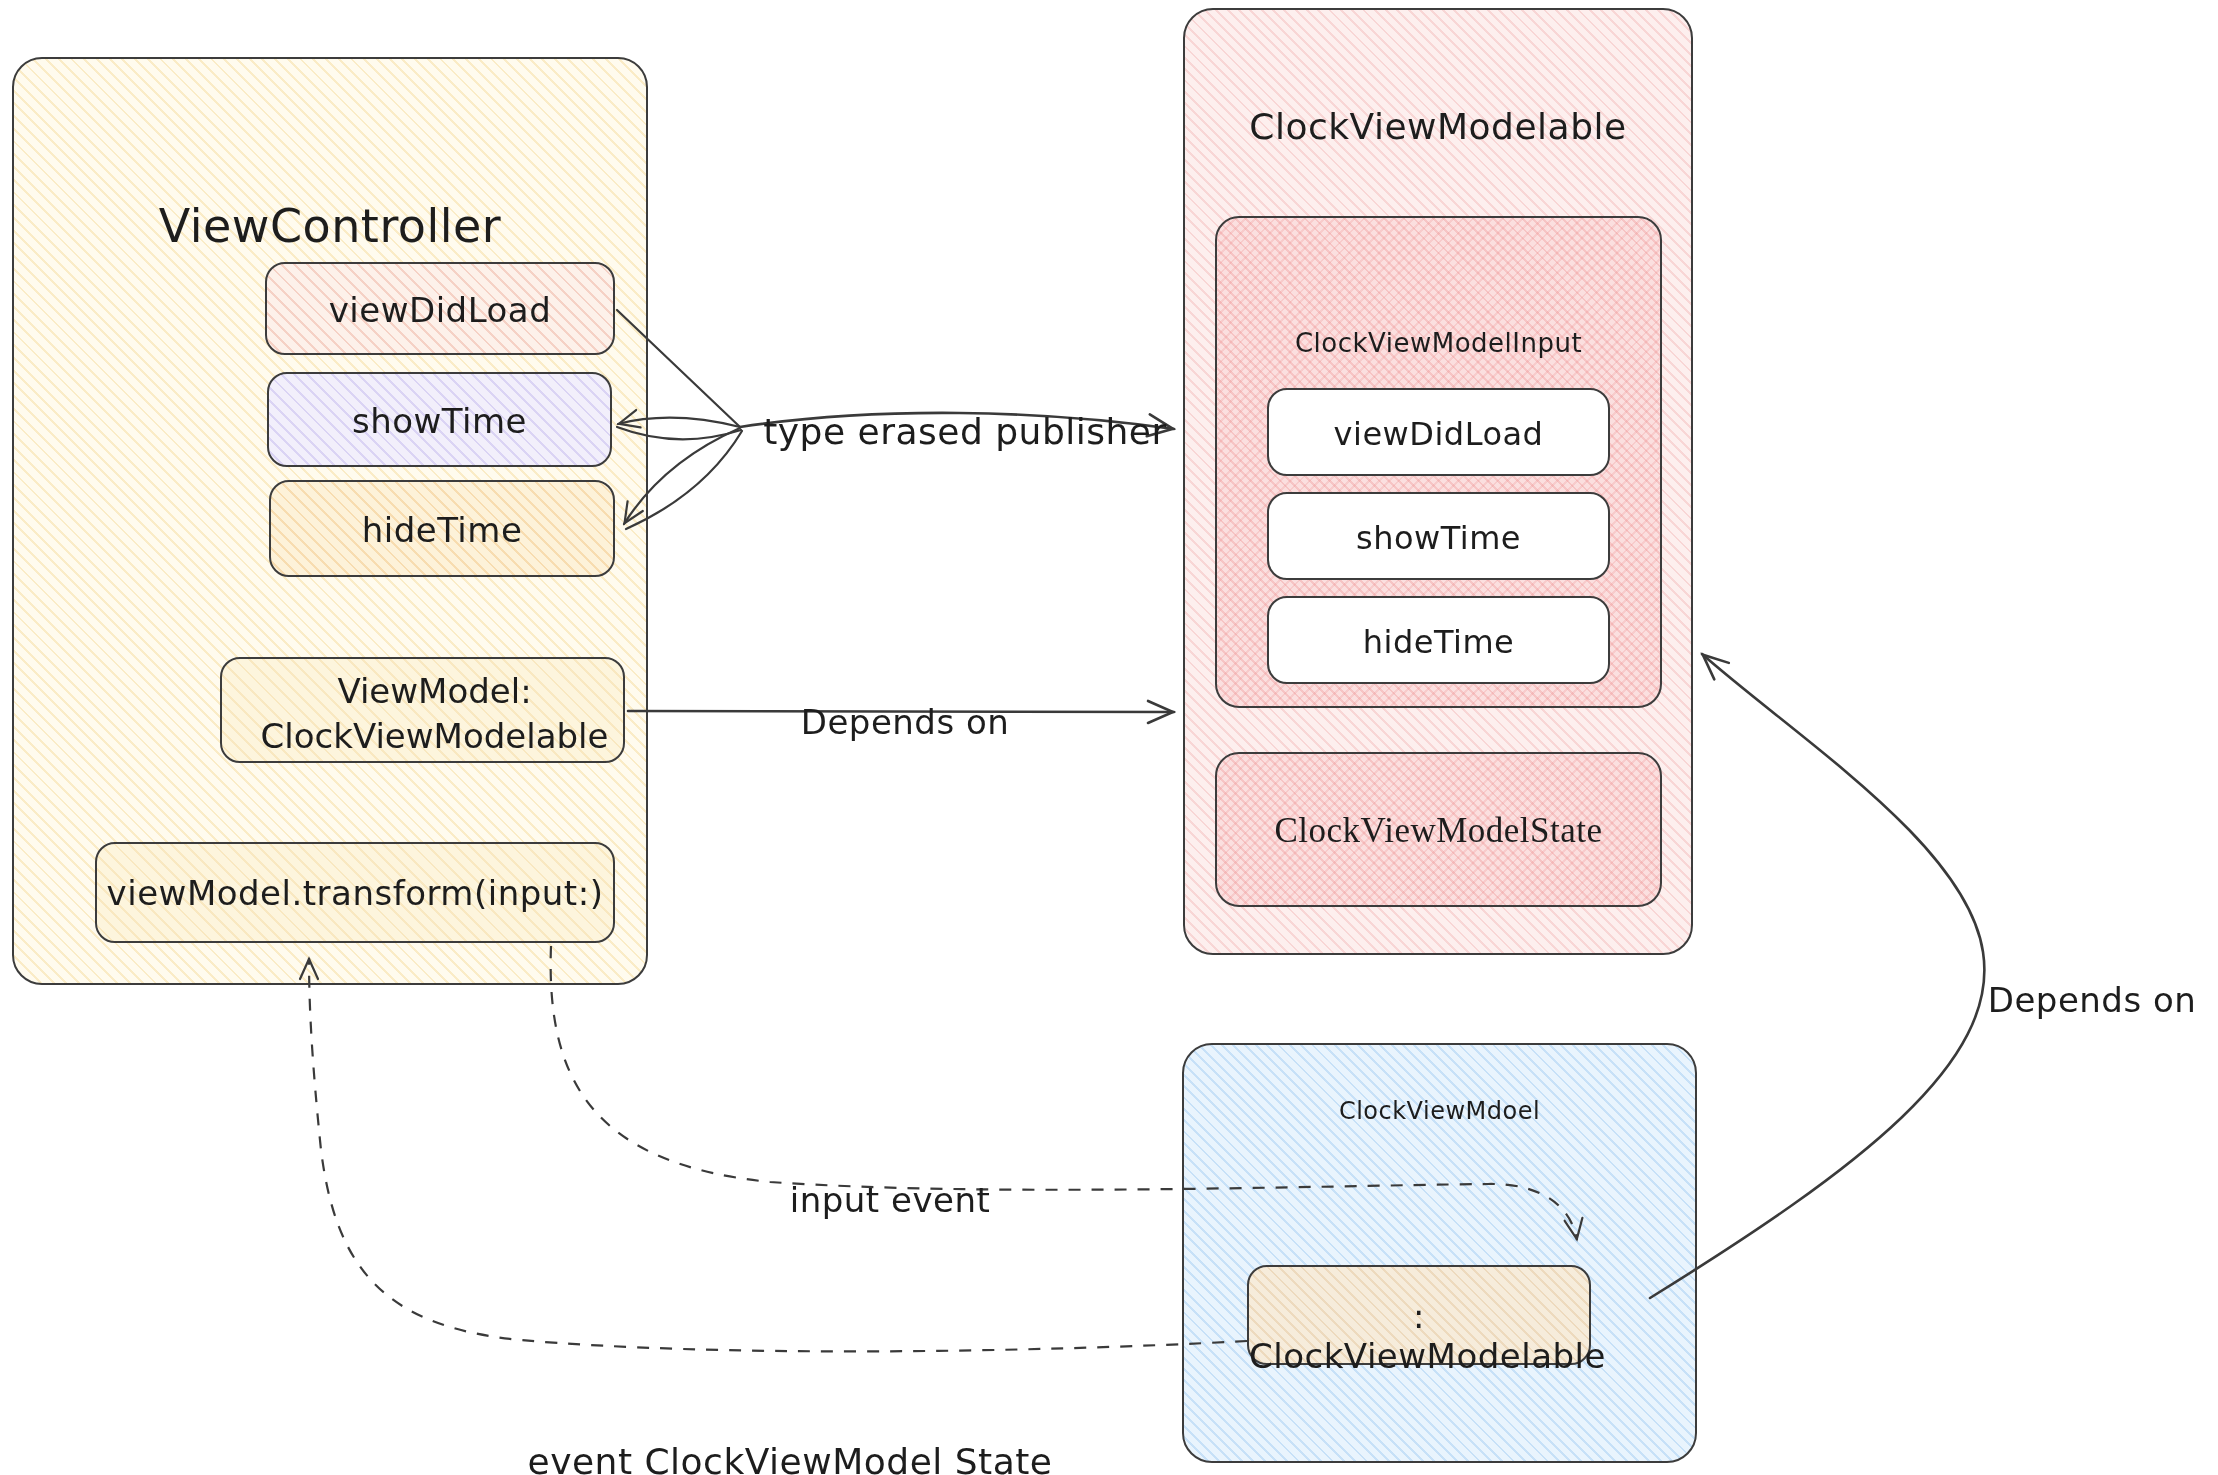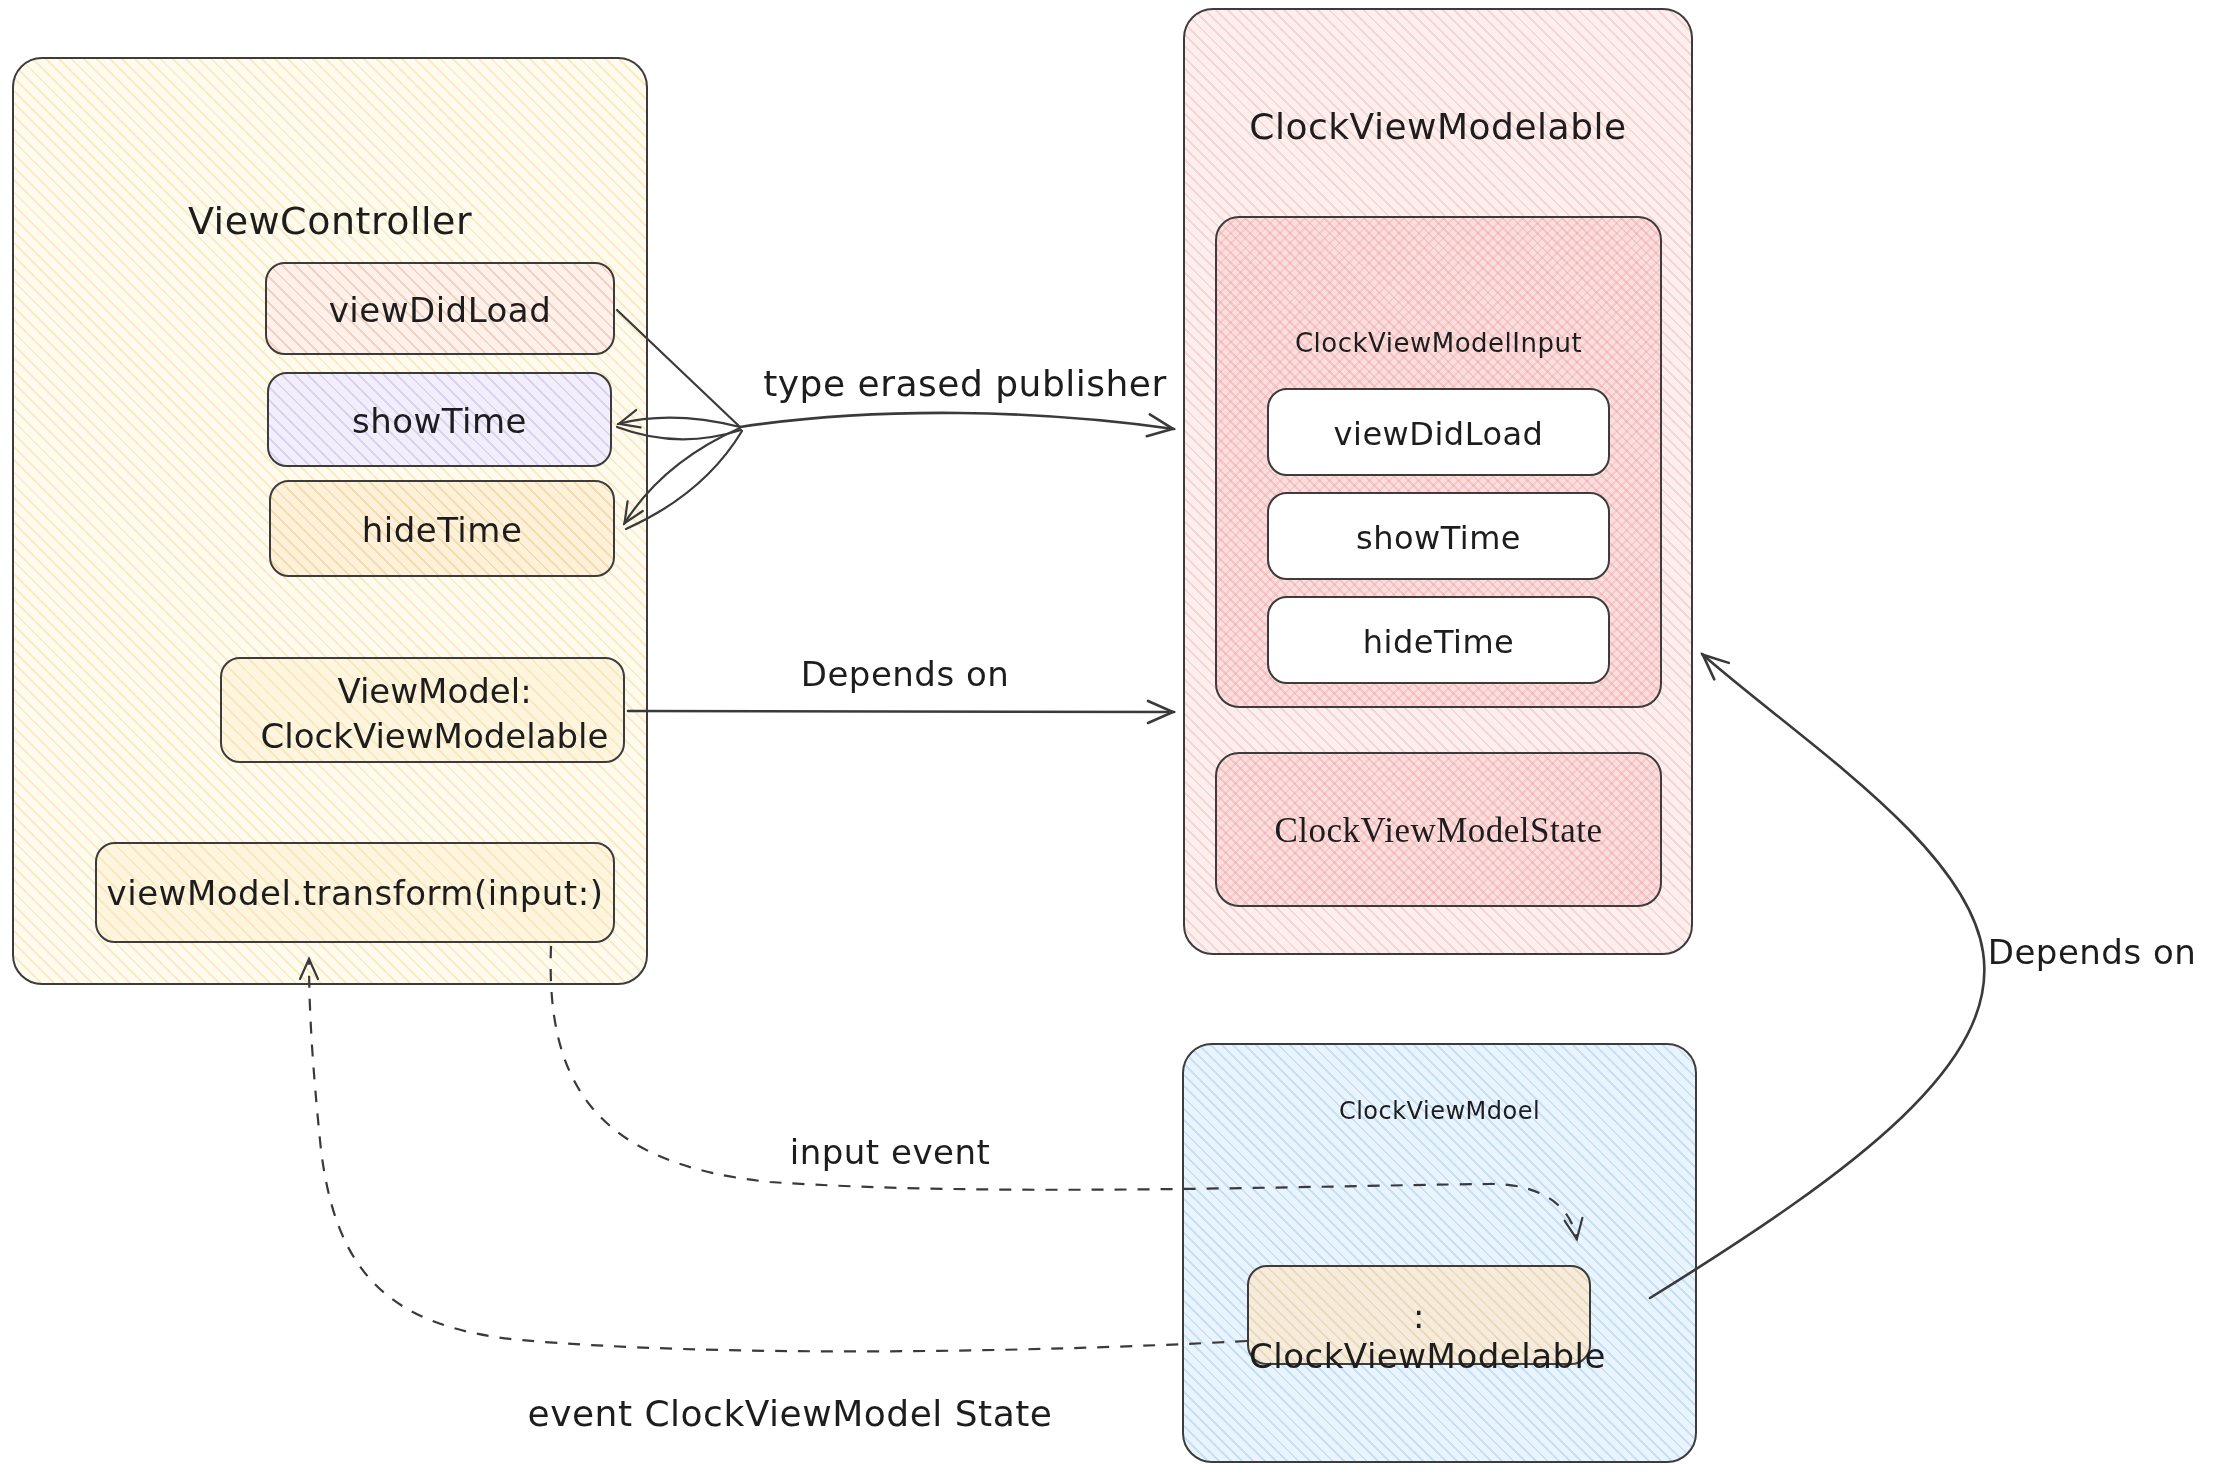--- a/index.html
+++ b/index.html
@@ -17,22 +17,22 @@
   .hatch-lavender{background-color:#f2effb;background-image:repeating-linear-gradient(45deg,rgba(151,133,224,0.26) 0 2px,transparent 2px 9px);}
   .hatch-orange{background-color:#fdf2d9;background-image:repeating-linear-gradient(45deg,rgba(235,170,80,0.30) 0 2px,transparent 2px 9px);}
   .hatch-pale-yellow{background-color:#fdf5dd;background-image:repeating-linear-gradient(45deg,rgba(236,190,100,0.24) 0 2px,transparent 2px 10px);}
   .hatch-pink-light{background-color:#fdefee;background-image:repeating-linear-gradient(45deg,rgba(234,139,139,0.25) 0 2px,transparent 2px 8px);}
   .hatch-pink-dense{background-color:#fbdfdf;background-image:repeating-linear-gradient(45deg,rgba(236,135,135,0.30) 0 2px,transparent 2px 7px),repeating-linear-gradient(-45deg,rgba(236,135,135,0.22) 0 2px,transparent 2px 7px);}
   .hatch-blue{background-color:#e9f4fd;background-image:repeating-linear-gradient(45deg,rgba(120,180,235,0.30) 0 2px,transparent 2px 8px);}
   .hatch-tan{background-color:#f6ecdb;background-image:repeating-linear-gradient(45deg,rgba(214,170,112,0.28) 0 2px,transparent 2px 8px);}
   .plain-white{background:#ffffff;}
 
   .node-label{position:absolute;left:0;right:0;text-align:center;font-size:34px;letter-spacing:0.5px;}
-  .title{font-size:38px;}
-  .lbl{position:absolute;transform:translate(-50%,-50%);white-space:nowrap;font-size:34px;letter-spacing:0.5px;}
+  .title{font-size:46px;}
+  .lbl{position:absolute;transform:translate(-50%,-50%);white-space:nowrap;font-size:34px;letter-spacing:0.5px;margin-top:48px;}
 
   .two-line{position:absolute;left:0;right:0;text-align:center;font-size:34px;line-height:1.32;padding-left:24px;}
 
   svg.overlay{position:absolute;left:0;top:0;pointer-events:none;}
   .stroke{stroke:#3a3a3a;fill:none;stroke-width:2.6;stroke-linecap:round;}
   .stroke-thin{stroke:#3a3a3a;fill:none;stroke-width:2.2;stroke-linecap:round;}
   .dashed{stroke:#3a3a3a;fill:none;stroke-width:2.2;stroke-dasharray:12 11;stroke-linecap:butt;}
 </style>
 </head>
 <body>

